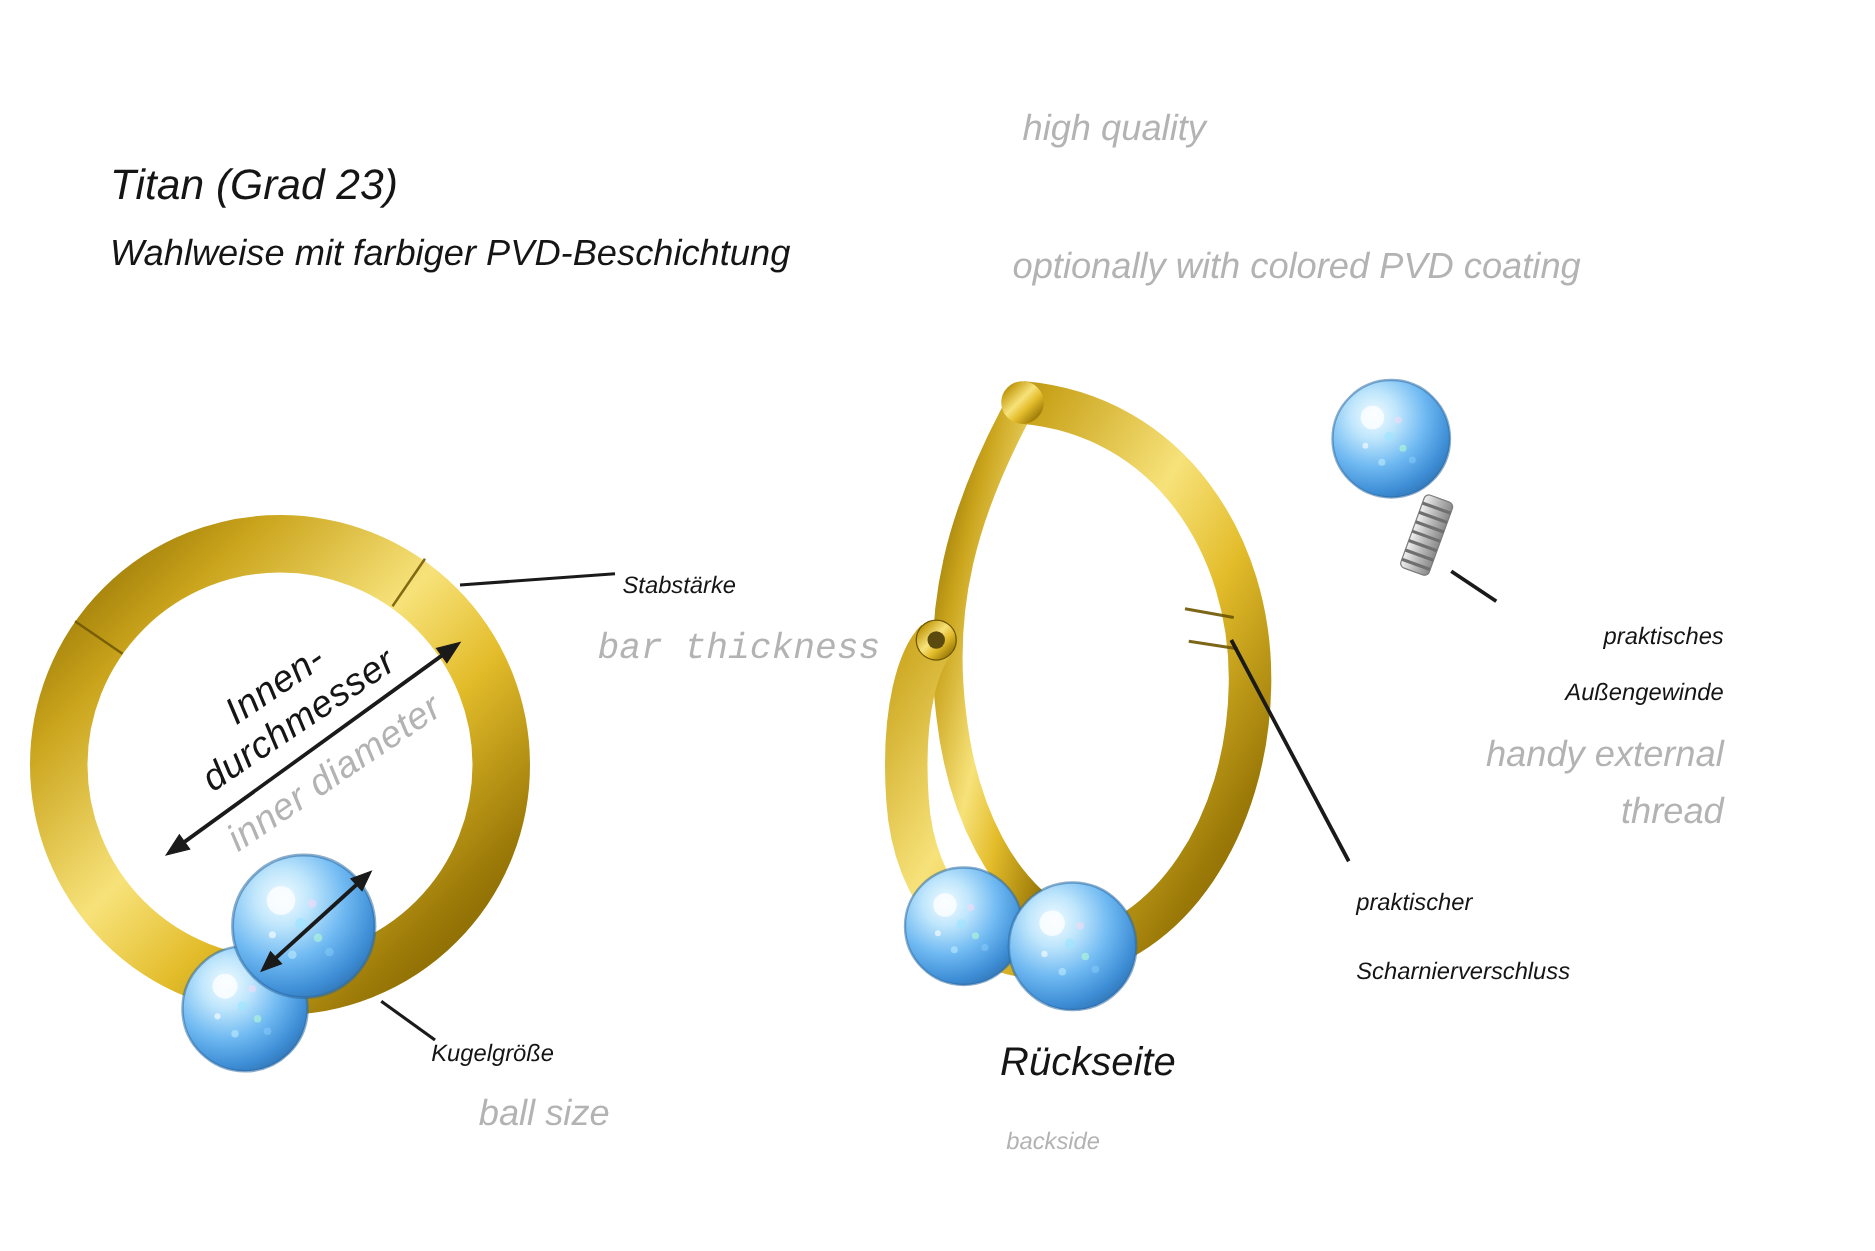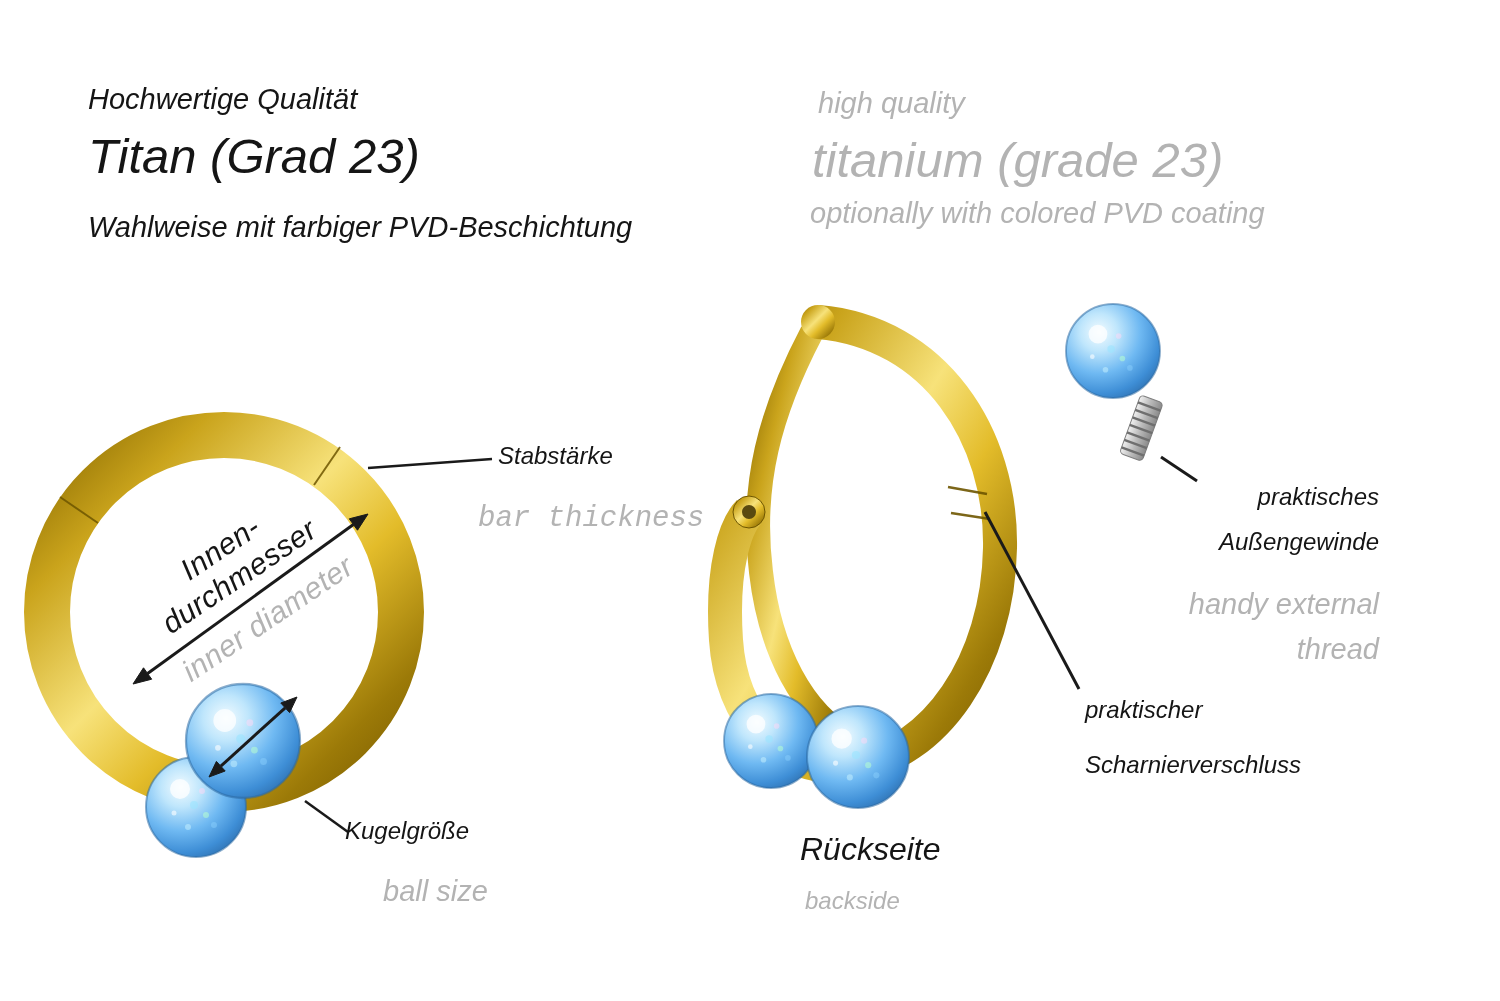--- a/index.html
+++ b/index.html
@@ -4,23 +4,23 @@
 <style>
   html,body{margin:0;padding:0;background:#ffffff;}
   .canvas{
     position:relative;width:1500px;height:1001px;background:#ffffff;
     font-family:"Liberation Sans", sans-serif;font-style:italic;overflow:hidden;
   }
   .stage{position:absolute;left:0;top:0;width:1500px;height:1001px;}
   .lbl{position:absolute;white-space:nowrap;color:#151515;line-height:1.1;}
   .g{color:#b3b3b3;}
   .s29{font-size:29px;}
-  .s30{font-size:24px;}
+  .s30{font-size:19px;margin-top:16px;}
   .s32{font-size:32px;}
-  .s38{font-size:49px;}
+  .s38{font-size:34px;}
   .rot{
     transform:rotate(-34deg);transform-origin:center center;
     text-align:center;font-size:30px;line-height:1.12;letter-spacing:.5px;
   }
   .rightalign{text-align:right;}
 </style>
 </head>
 <body>
 
 <div class="canvas">
@@ -110,26 +110,24 @@
         <line x1="-12" y1="8" x2="12" y2="8" stroke="#6f6f6f" stroke-width="2.5"></line>
         <line x1="-12" y1="16" x2="12" y2="16" stroke="#6f6f6f" stroke-width="2.5"></line>
         <line x1="-12" y1="24" x2="12" y2="24" stroke="#6f6f6f" stroke-width="2.5"></line>
       </g>
       <use href="#opalBall" transform="translate(1113,351) scale(0.94)"></use>
     </g>
 
     <line x1="1161" y1="457" x2="1197" y2="481" stroke="#1a1a1a" stroke-width="3"></line>
   </svg>
 
-  <div class="lbl s29" style="left:88px;top:84px;">Hochwertige Qualität</div>
   <div class="lbl s38" style="left:88px;top:130px;">Titan (Grad 23)</div>
-  <div class="lbl s29" style="left:88px;top:212px;">Wahlweise mit farbiger PVD-Beschichtung</div>
+  <div class="lbl s29" style="left:88px;top:188px;">Wahlweise mit farbiger PVD-Beschichtung</div>
 
   <div class="lbl s29 g" style="left:818px;top:88px;">high quality</div>
-  <div class="lbl s38 g" style="left:812px;top:134px;">titanium (grade 23)</div>
   <div class="lbl s29 g" style="left:810px;top:198px;">optionally with colored PVD coating</div>
 
   <div class="lbl s30" style="left:498px;top:443px;">Stabstärke</div>
   <div class="lbl s29 g" style="left:478px;top:503px;font-family:Liberation Mono, monospace;">bar thickness</div>
 
   <div class="lbl rot" style="left:104px;top:524px;width:280px;">
     <div>Innen-</div>
     <div>durchmesser</div>
     <div class="g" style="margin-top:18px;">inner diameter</div>
   </div>

